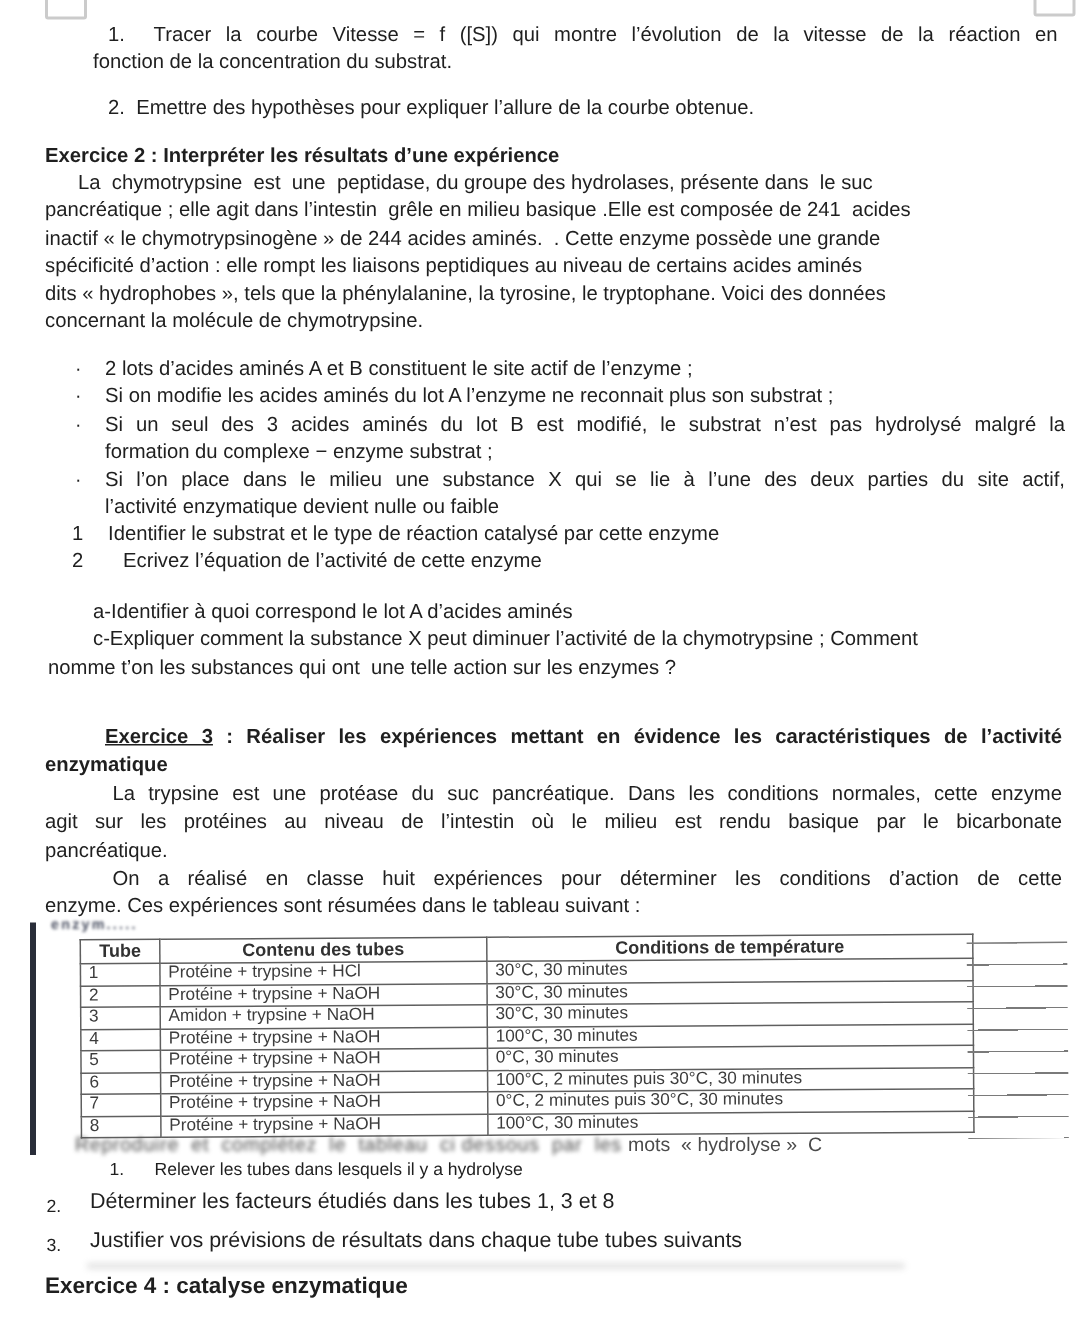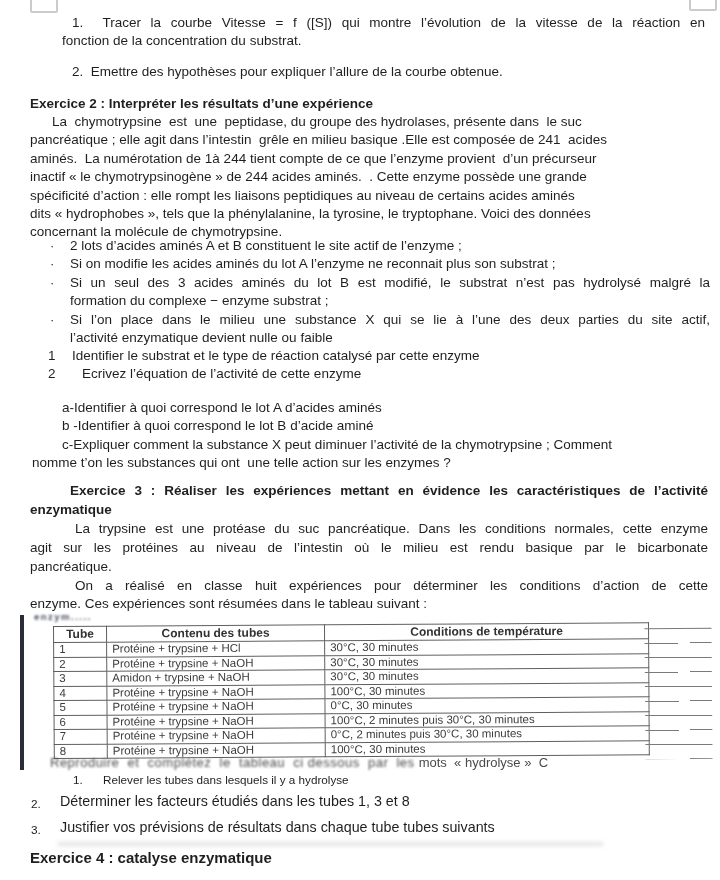--- a/index.html
+++ b/index.html
@@ -3,21 +3,21 @@
 <meta charset="utf-8">
 <style>
   html,body{margin:0;padding:0;background:#fff;}
   .page{position:relative;width:720px;height:880px;background:#ffffff;overflow:hidden;
         color:#1f1f1f;font-family:"Liberation Sans",sans-serif;font-size:13.5px;}
   .sec{position:absolute;}
   .ln{line-height:18.4px;}
   .pw{white-space:pre-wrap;}
   .jl{text-align:justify;text-align-last:justify;}
   .b{font-weight:bold;}
-  .u{padding-left:40px;}
+  .u{text-decoration:underline;padding-left:40px;}
 
   
   #intro{top:2px;left:62px;width:643px;}
   #intro .first{text-indent:10px;margin-top:12px;}
 
   
   #ex2-head{top:95px;left:30px;width:678px;font-weight:bold;}
   #ex2-para{top:113px;left:30px;width:678px;}
   #ex2-para .ind{text-indent:22px;}
 
@@ -94,21 +94,20 @@
     <div class="ln jl first pw">1.  Tracer la courbe Vitesse = f ([S]) qui montre l’évolution de la vitesse de la réaction en</div>
     <div class="ln">fonction de la concentration du substrat.</div>
     <div class="ln first pw">2.  Emettre des hypothèses pour expliquer l’allure de la courbe obtenue.</div>
   </div>
 
   <div class="sec ln" id="ex2-head">Exercice 2 : Interpréter les résultats d’une expérience</div>
 
   <div class="sec" id="ex2-para">
     <div class="ln pw ind">La  chymotrypsine  est  une  peptidase, du groupe des hydrolases, présente dans  le suc</div>
     <div class="ln pw">pancréatique ; elle agit dans l’intestin  grêle en milieu basique .Elle est composée de 241  acides</div>
-    <div class="ln pw">aminés.  La numérotation de 1à 244 tient compte de ce que l’enzyme provient  d’un précurseur</div>
     <div class="ln pw">inactif « le chymotrypsinogène » de 244 acides aminés.  . Cette enzyme possède une grande</div>
     <div class="ln pw">spécificité d’action : elle rompt les liaisons peptidiques au niveau de certains acides aminés</div>
     <div class="ln pw">dits « hydrophobes », tels que la phénylalanine, la tyrosine, le tryptophane. Voici des données</div>
     <div class="ln pw">concernant la molécule de chymotrypsine.</div>
   </div>
 
   <div class="sec" id="bullets">
     <div class="ln bullet-line">
       <span class="bullet-mark">·</span>
       <span>2 lots d’acides aminés A et B constituent le site actif de l’enzyme ;</span>
@@ -135,21 +134,20 @@
       <span class="txt">Identifier le substrat et le type de réaction catalysé par cette enzyme</span>
     </div>
     <div class="ln task t2">
       <span class="num">2</span>
       <span class="txt">Ecrivez l’équation de l’activité de cette enzyme</span>
     </div>
   </div>
 
   <div class="sec" id="subtasks">
     <div class="ln">a-Identifier à quoi correspond le lot A d’acides aminés</div>
-    <div class="ln">b -Identifier à quoi correspond le lot B d’acide aminé</div>
     <div class="ln">c-Expliquer comment la substance X peut diminuer l’activité de la chymotrypsine ; Comment</div>
     <div class="ln cont pw">nomme t’on les substances qui ont  une telle action sur les enzymes ?</div>
   </div>
 
   <div class="sec" id="ex3">
     <div class="ln jl b">
       <span class="u">Exercice 3</span>
       <span>: Réaliser les expériences mettant en évidence les caractéristiques de l’activité</span>
     </div>
     <div class="ln b">enzymatique</div>

